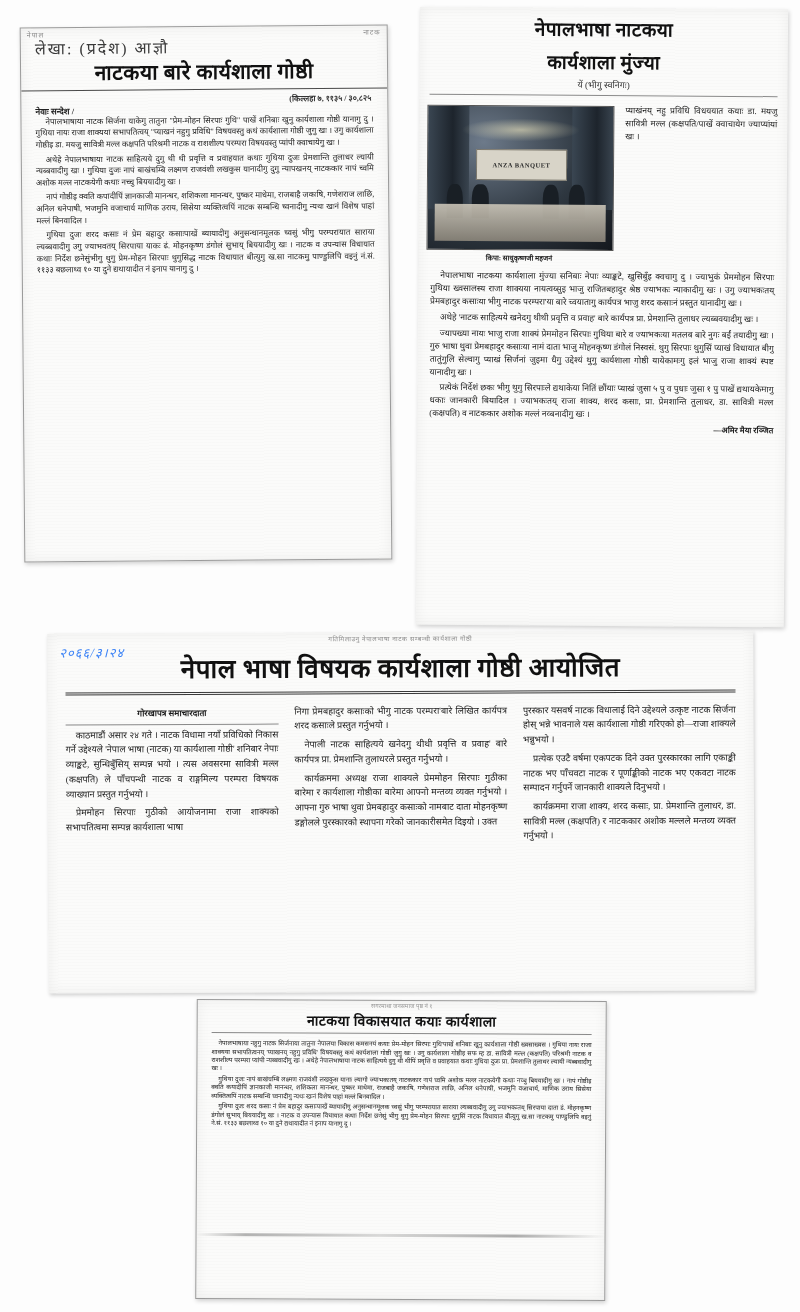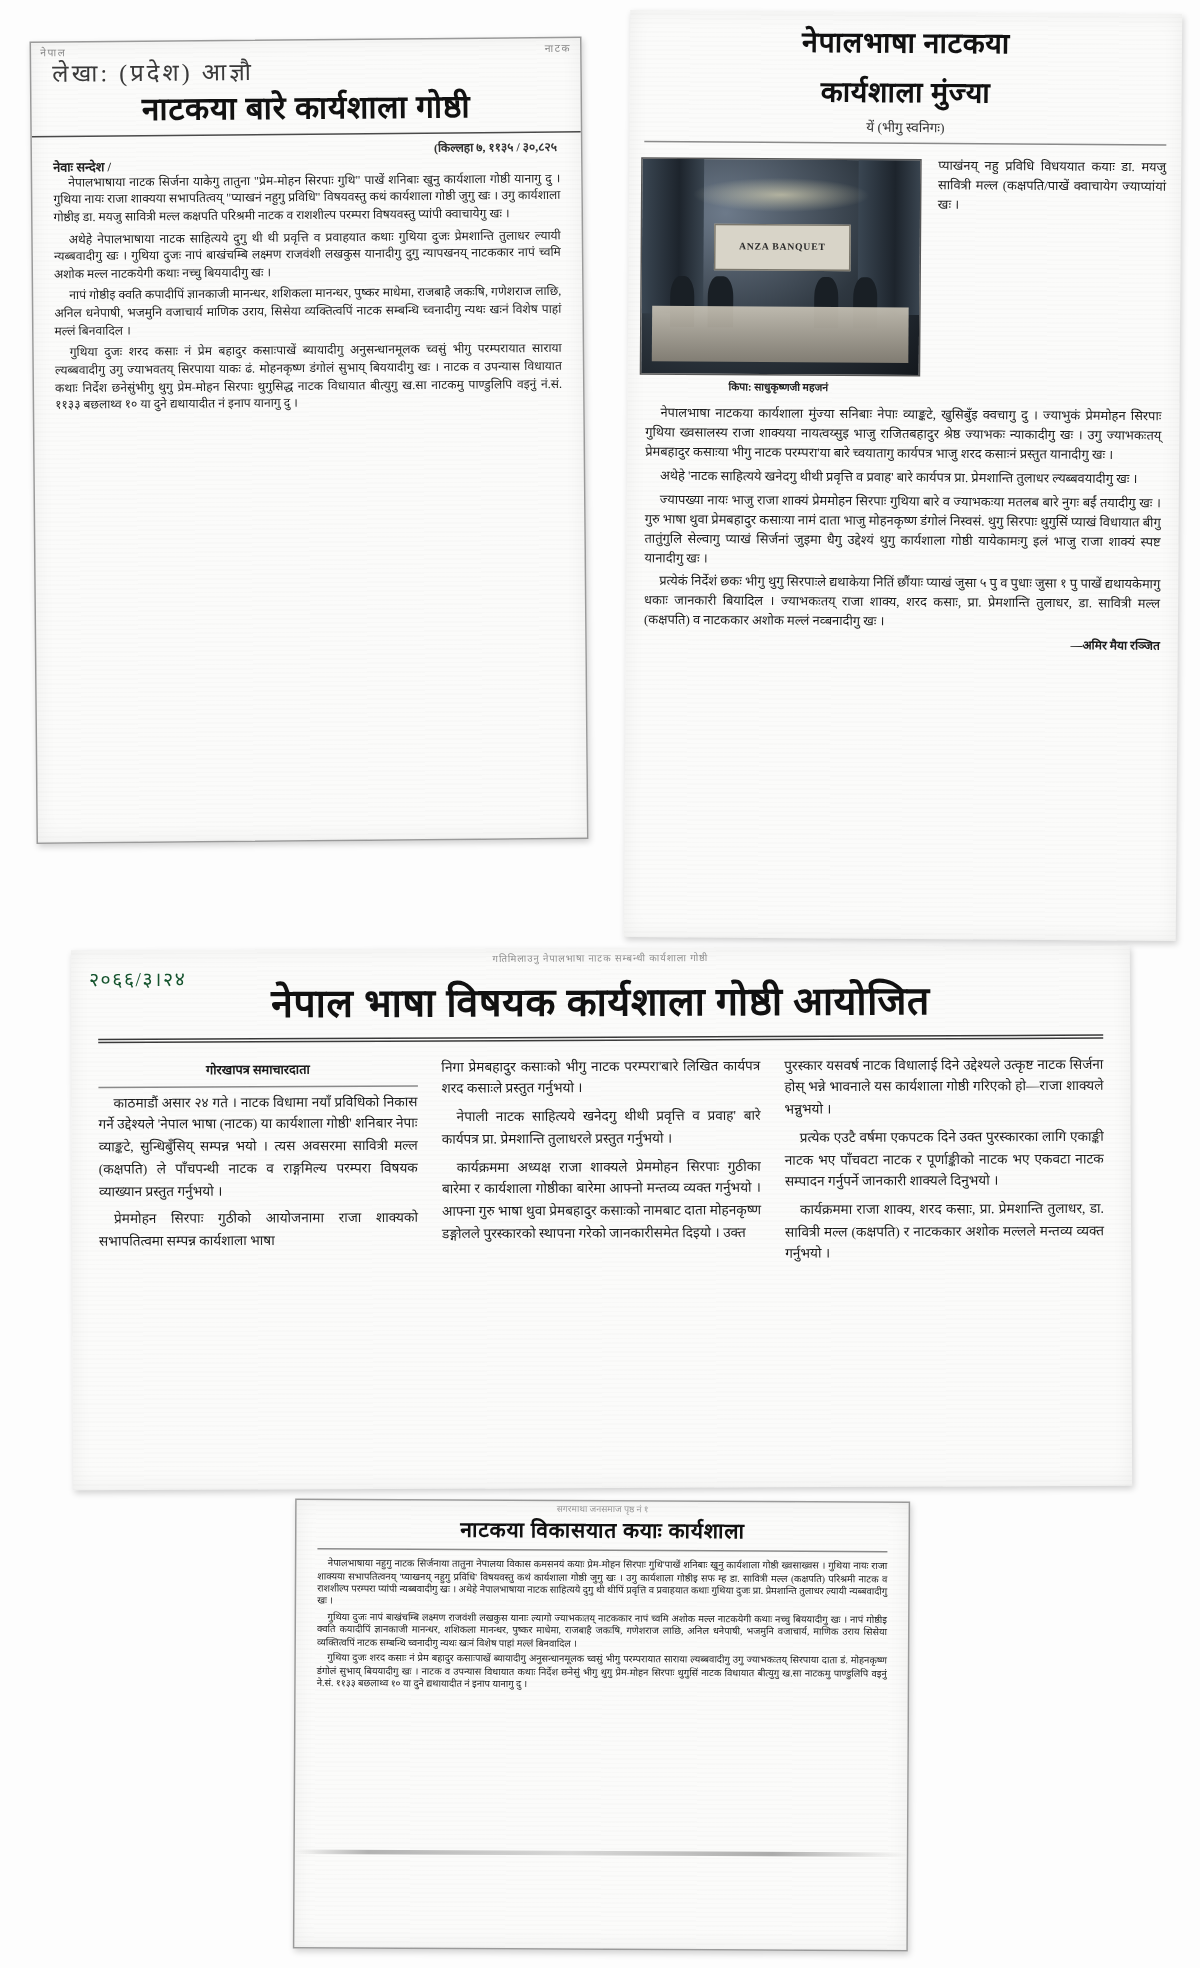--- a/index.html
+++ b/index.html
@@ -164,21 +164,21 @@
 
   
   #clip-middle {
     left: 48px; top: 632px; width: 706px; height: 360px;
     transform: rotate(-0.25deg);
   }
   #clip-middle .topline {
     font-size: 6.5px; color: #8f8f8f; text-align: center; padding-top: 2px; letter-spacing: 0.6px;
   }
   #clip-middle .refnum {
-    position: absolute; left: 12px; top: 10px; font-size: 13px; color: #14532d; letter-spacing: 1px;
+    position: absolute; left: 12px; top: 10px; font-size: 13px; color: #3b82f6; letter-spacing: 1px; font-style: italic;
   }
   #clip-middle .masthead { font-size: 26px; margin: 10px 10px 0 10px; }
   #clip-middle .cols {
     display: flex; gap: 16px; padding: 10px 18px 10px 18px;
   }
   #clip-middle .col { width: 33.33%; }
   #clip-middle .src-box {
     font-size: 8.5px; font-weight: bold; text-align: center; margin-bottom: 4px;
     padding: 2px 0;
   }

